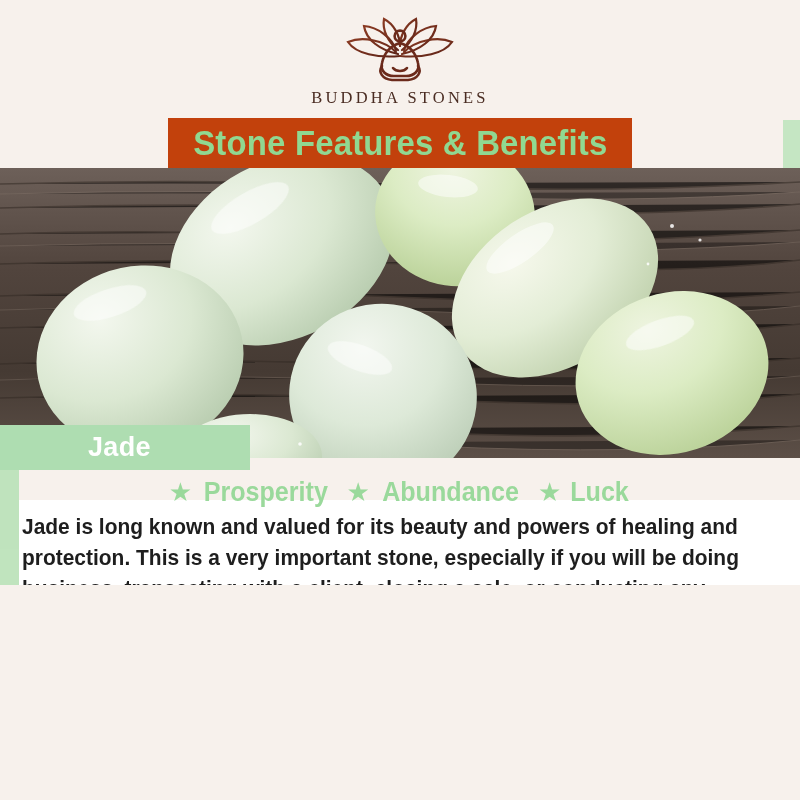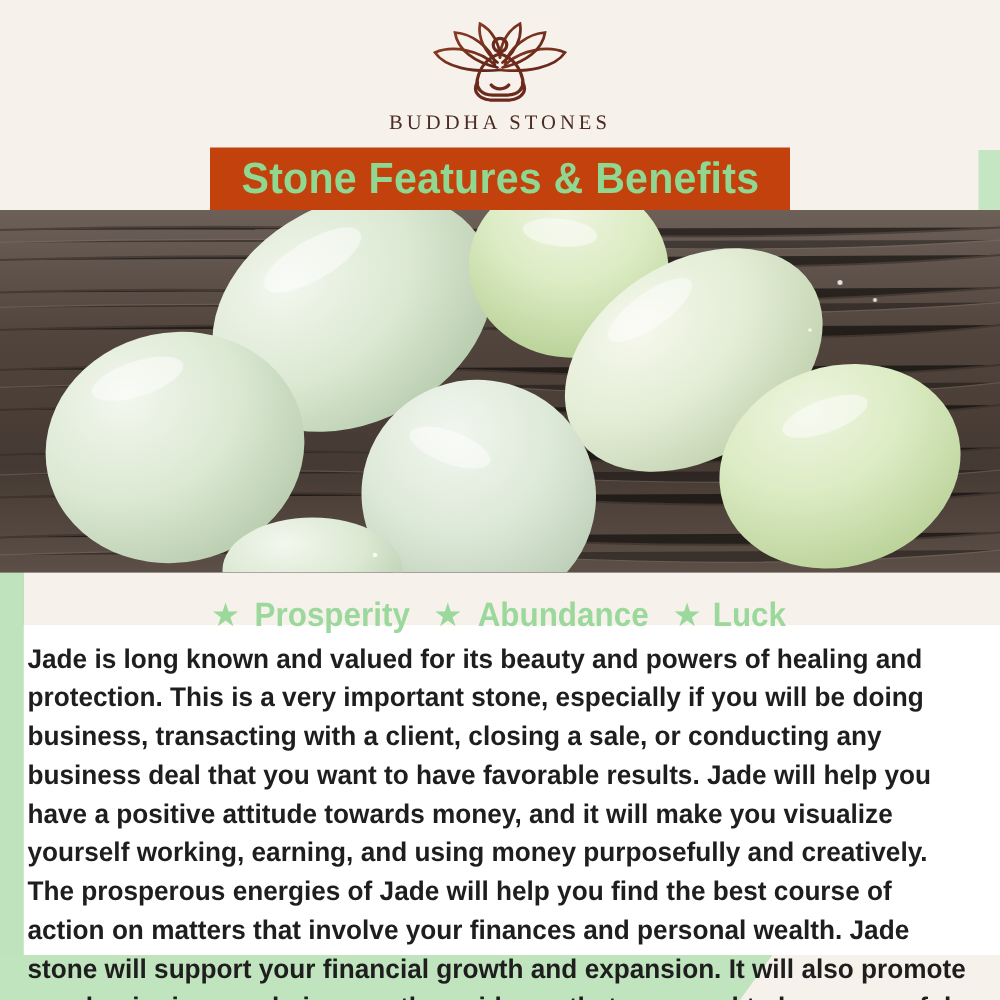--- a/index.html
+++ b/index.html
@@ -8,21 +8,21 @@
     width: 800px;
     height: 800px;
     overflow: hidden;
     background: #f7f1ec;
     font-family: "Liberation Sans", sans-serif;
   }
 
   #page {
     position: relative;
     width: 800px;
-    height: 800px;
+    height: 585px;
     background: #f7f1ec;
     overflow: hidden;
   }
 
   
   .deco { position: absolute; z-index: 1; }
 
   
   .deco-top-right {
     top: 0;
@@ -351,20 +351,23 @@
       </g>
       <g fill="#ffffff" opacity="0.85">
         <circle cx="672" cy="58" r="2"></circle>
         <circle cx="700" cy="72" r="1.6"></circle>
         <circle cx="648" cy="96" r="1.4"></circle>
         <circle cx="300" cy="276" r="1.8"></circle>
       </g>
     </svg>
   </div>
 
+  <div class="jade-band">
+    <span class="jade-label">Jade</span>
+  </div>
 
   <div class="white-sheet"></div>
 
   <div class="keywords">
     <span class="kw-item">
       <span class="kw-star">★</span>
       <span class="kw-text">Prosperity</span>
     </span>
     <span class="kw-item">
       <span class="kw-star">★</span>

